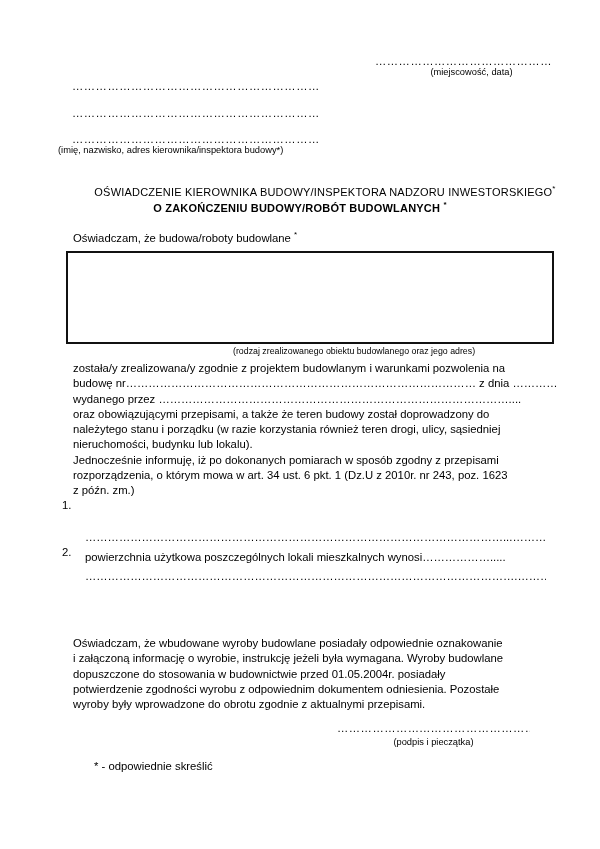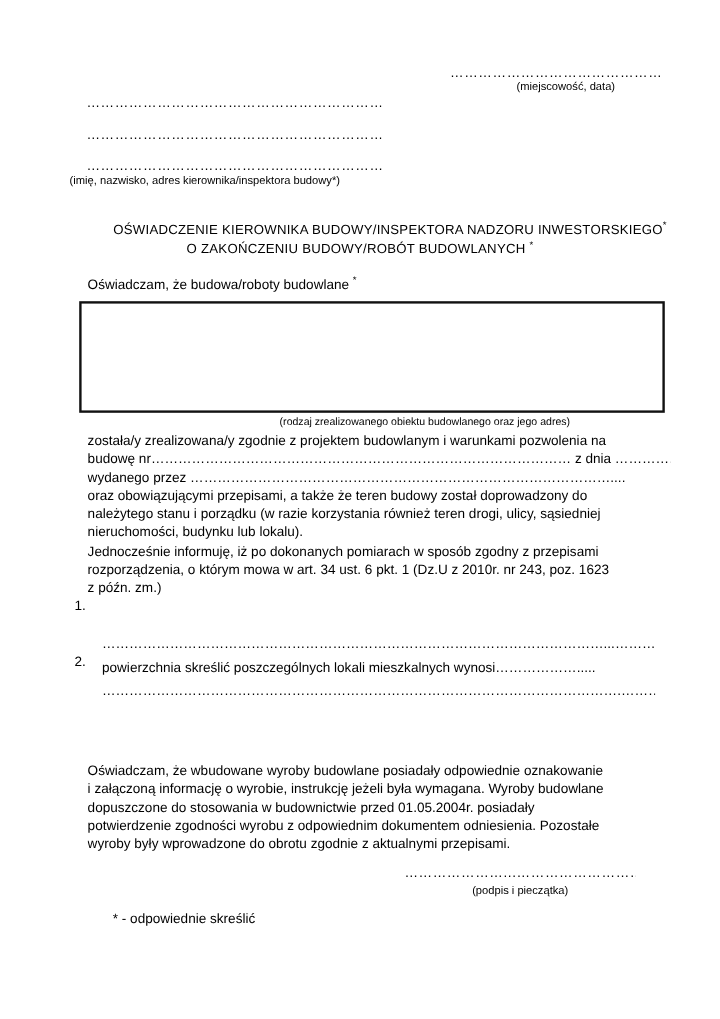--- a/index.html
+++ b/index.html
@@ -63,21 +63,21 @@
   <div class="caption" style="left:383px;top:67px;width:177px;text-align:center;">(miejscowość, data)</div>
 
   <div class="dots" style="left:72px;top:80px;width:246px;">………………………………………………………………</div>
   <div class="dots" style="left:72px;top:107px;width:246px;">……………………………………………………………...</div>
   <div class="dots" style="left:72px;top:133px;width:248px;">………………………………………………………………</div>
   <div class="caption" style="left:58px;top:145px;">(imię, nazwisko, adres kierownika/inspektora budowy*)</div>
 
   <div class="title-line" style="top:186px;padding-left:25px;">
     <span>OŚWIADCZENIE KIEROWNIKA BUDOWY/INSPEKTORA NADZORU INWESTORSKIEGO</span><sup>*</sup>
   </div>
-  <div class="title-line" style="top:202px;">
+  <div class="title-line" style="top:202px;font-weight:bold;">
     <span>O ZAKOŃCZENIU BUDOWY/ROBÓT BUDOWLANYCH</span> <sup>*</sup>
   </div>
 
   <div class="abs" style="left:73px;top:232px;font-size:11.3px;white-space:nowrap;">
     <span>Oświadczam, że budowa/roboty budowlane </span><sup>*</sup>
   </div>
 
   <div id="object-box"></div>
   <div class="caption" style="left:233px;top:346px;font-size:8.8px;">(rodzaj zrealizowanego obiektu budowlanego oraz jego adres)</div>
 
@@ -88,21 +88,21 @@
 należytego stanu i porządku (w razie korzystania również teren drogi, ulicy, sąsiedniej
 nieruchomości, budynku lub lokalu).
 Jednocześnie informuję, iż po dokonanych pomiarach w sposób zgodny z przepisami
 rozporządzenia, o którym mowa w art. 34 ust. 6 pkt. 1 (Dz.U z 2010r. nr 243, poz. 1623
 z późn. zm.)</div>
 
   <div class="list-num" style="left:62px;top:499px;">1.</div>
   <div class="dots" style="left:85px;top:531px;width:461px;letter-spacing:0;">…………………………………………………………………………………………………...………..</div>
 
   <div class="list-num" style="left:62px;top:546px;">2.</div>
-  <div class="dots" style="left:85px;top:551px;width:440px;letter-spacing:0;">powierzchnia skreślić poszczególnych lokali mieszkalnych wynosi……………….....</div>
+  <div class="dots" style="left:85px;top:551px;width:440px;letter-spacing:0;">powierzchnia użytkowa poszczególnych lokali mieszkalnych wynosi……………….....</div>
   <div class="dots" style="left:85px;top:570px;width:461px;letter-spacing:0;">…………………………………………………………………………………………………….………..</div>
 
   <div class="body-text" style="left:73px;top:592px;width:490px;height:80px;margin-top:44px;">Oświadczam, że wbudowane wyroby budowlane posiadały odpowiednie oznakowanie
 i załączoną informację o wyrobie, instrukcję jeżeli była wymagana. Wyroby budowlane
 dopuszczone do stosowania w budownictwie przed 01.05.2004r. posiadały
 potwierdzenie zgodności wyrobu z odpowiednim dokumentem odniesienia. Pozostałe
 wyroby były wprowadzone do obrotu zgodnie z aktualnymi przepisami.</div>
 
   <div class="dots" style="left:337px;top:722px;width:193px;">…………………...…………………………..</div>
   <div class="caption" style="left:337px;top:737px;width:193px;text-align:center;">(podpis i pieczątka)</div>

